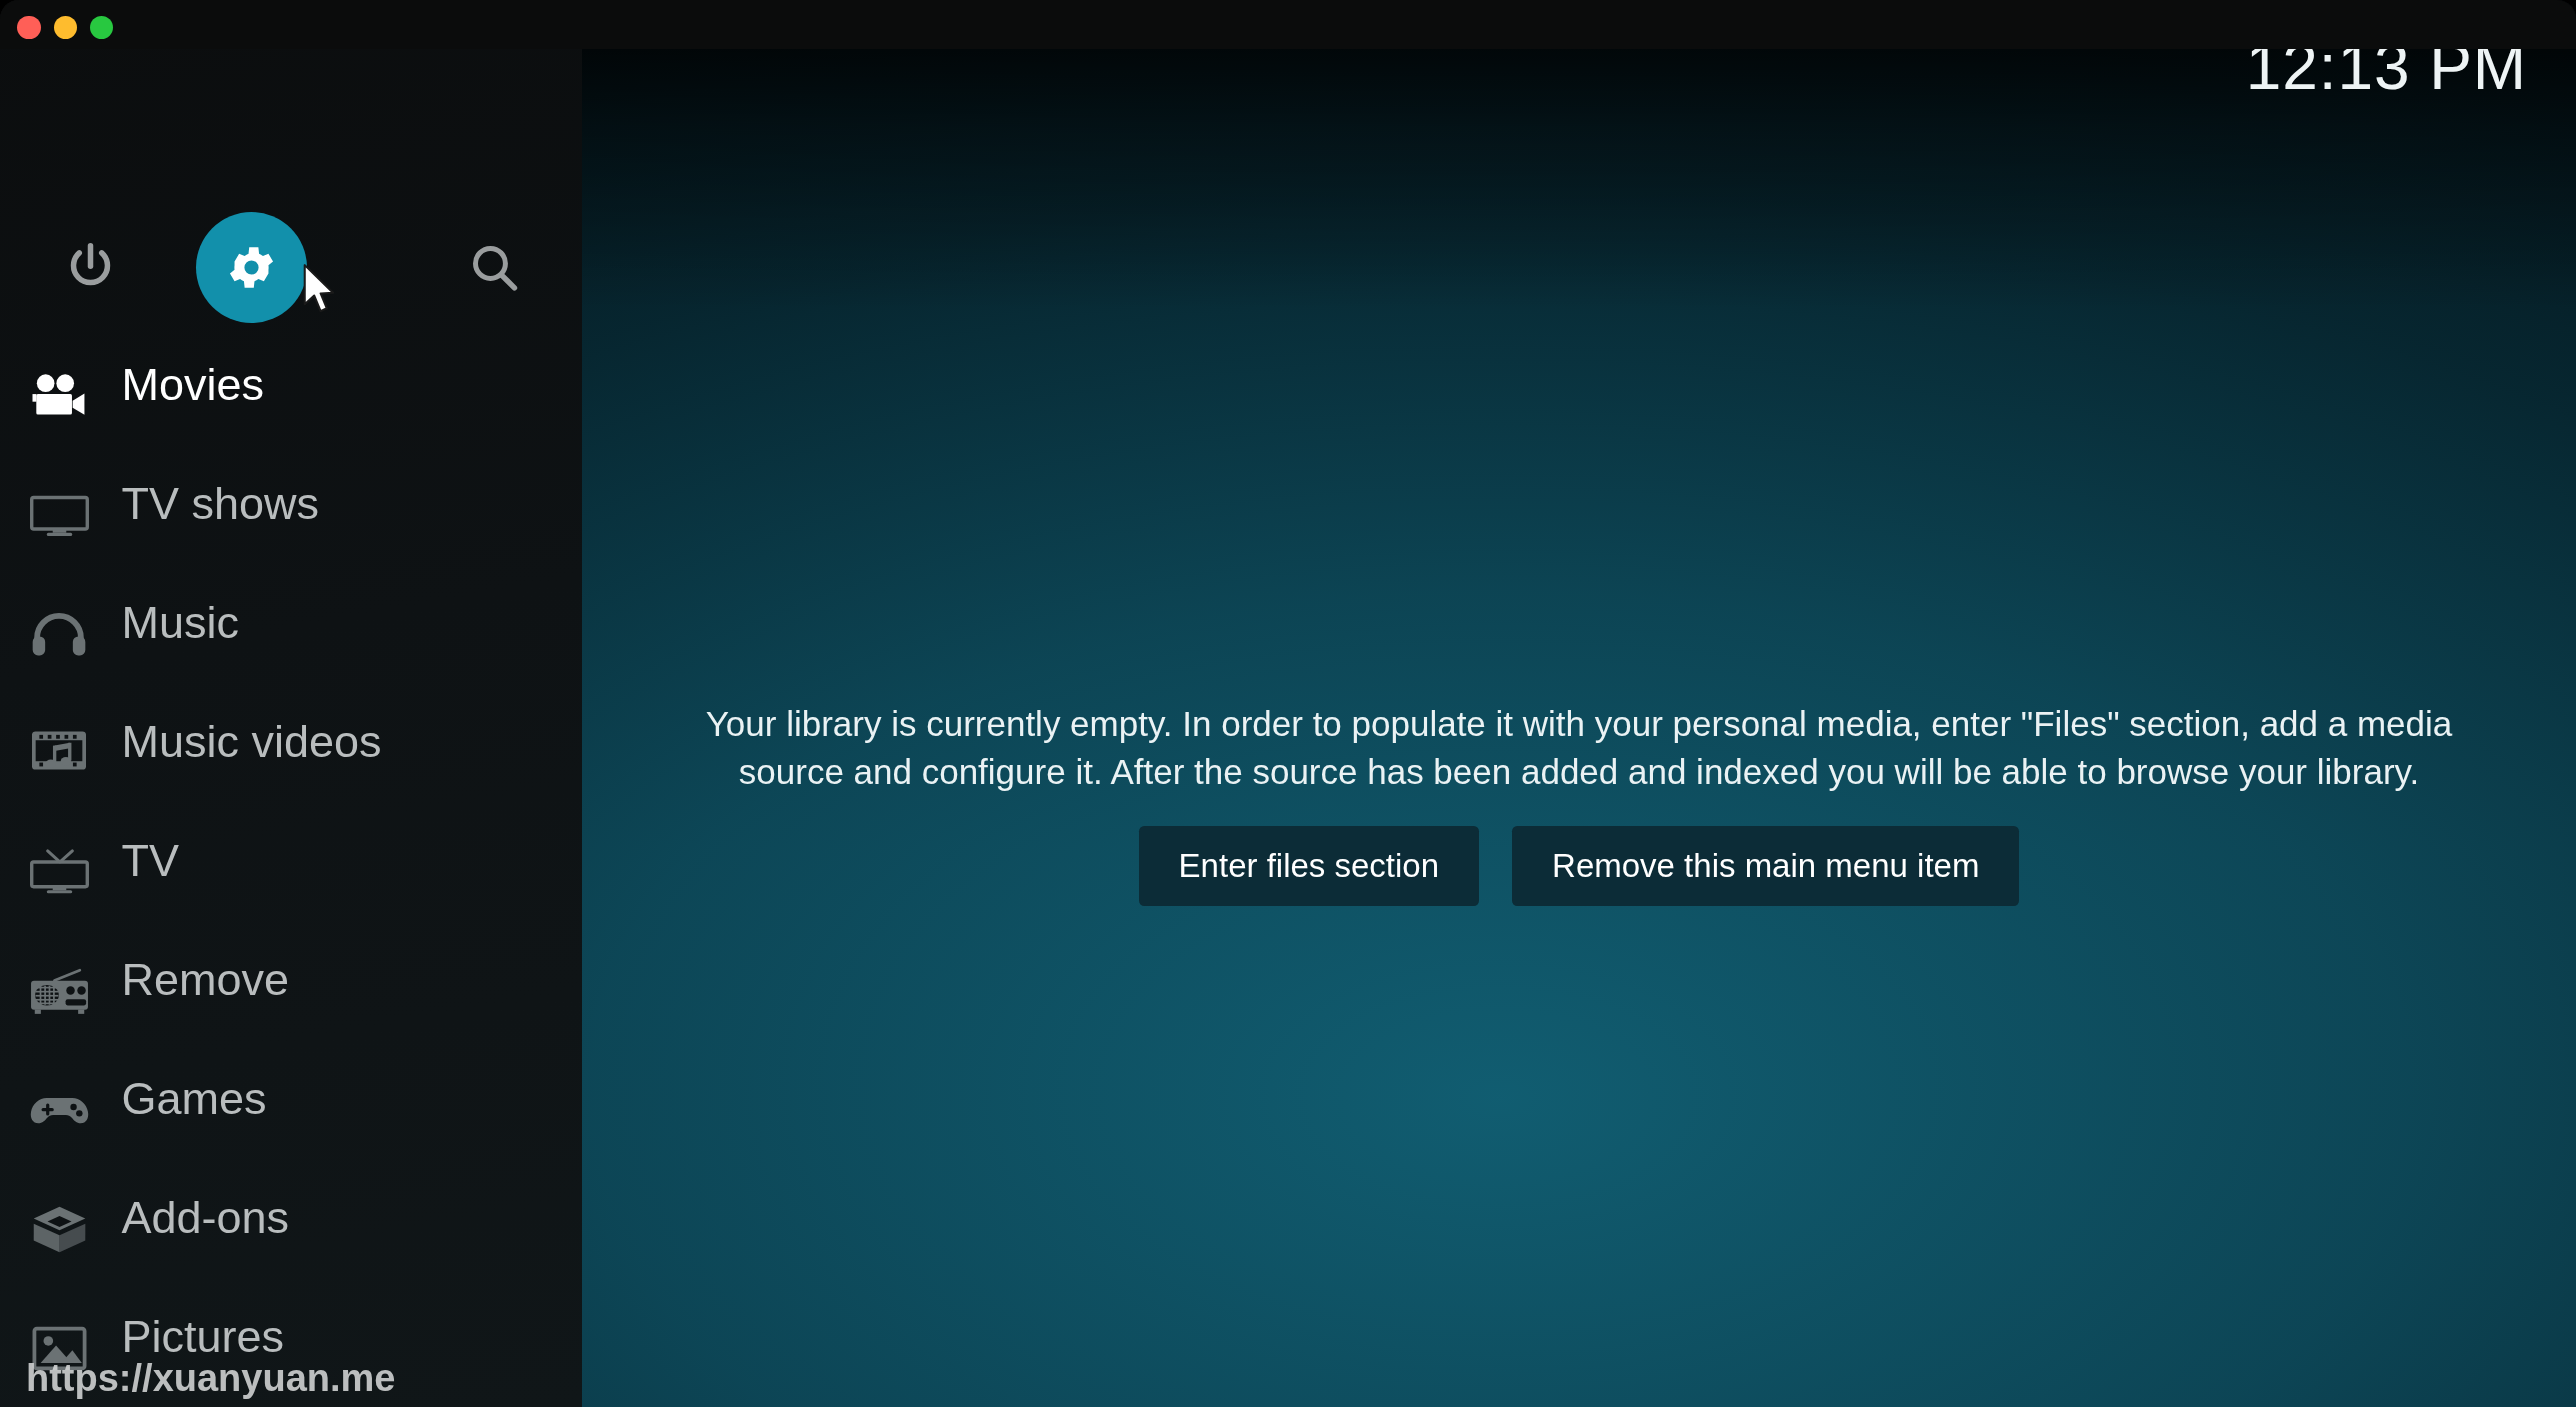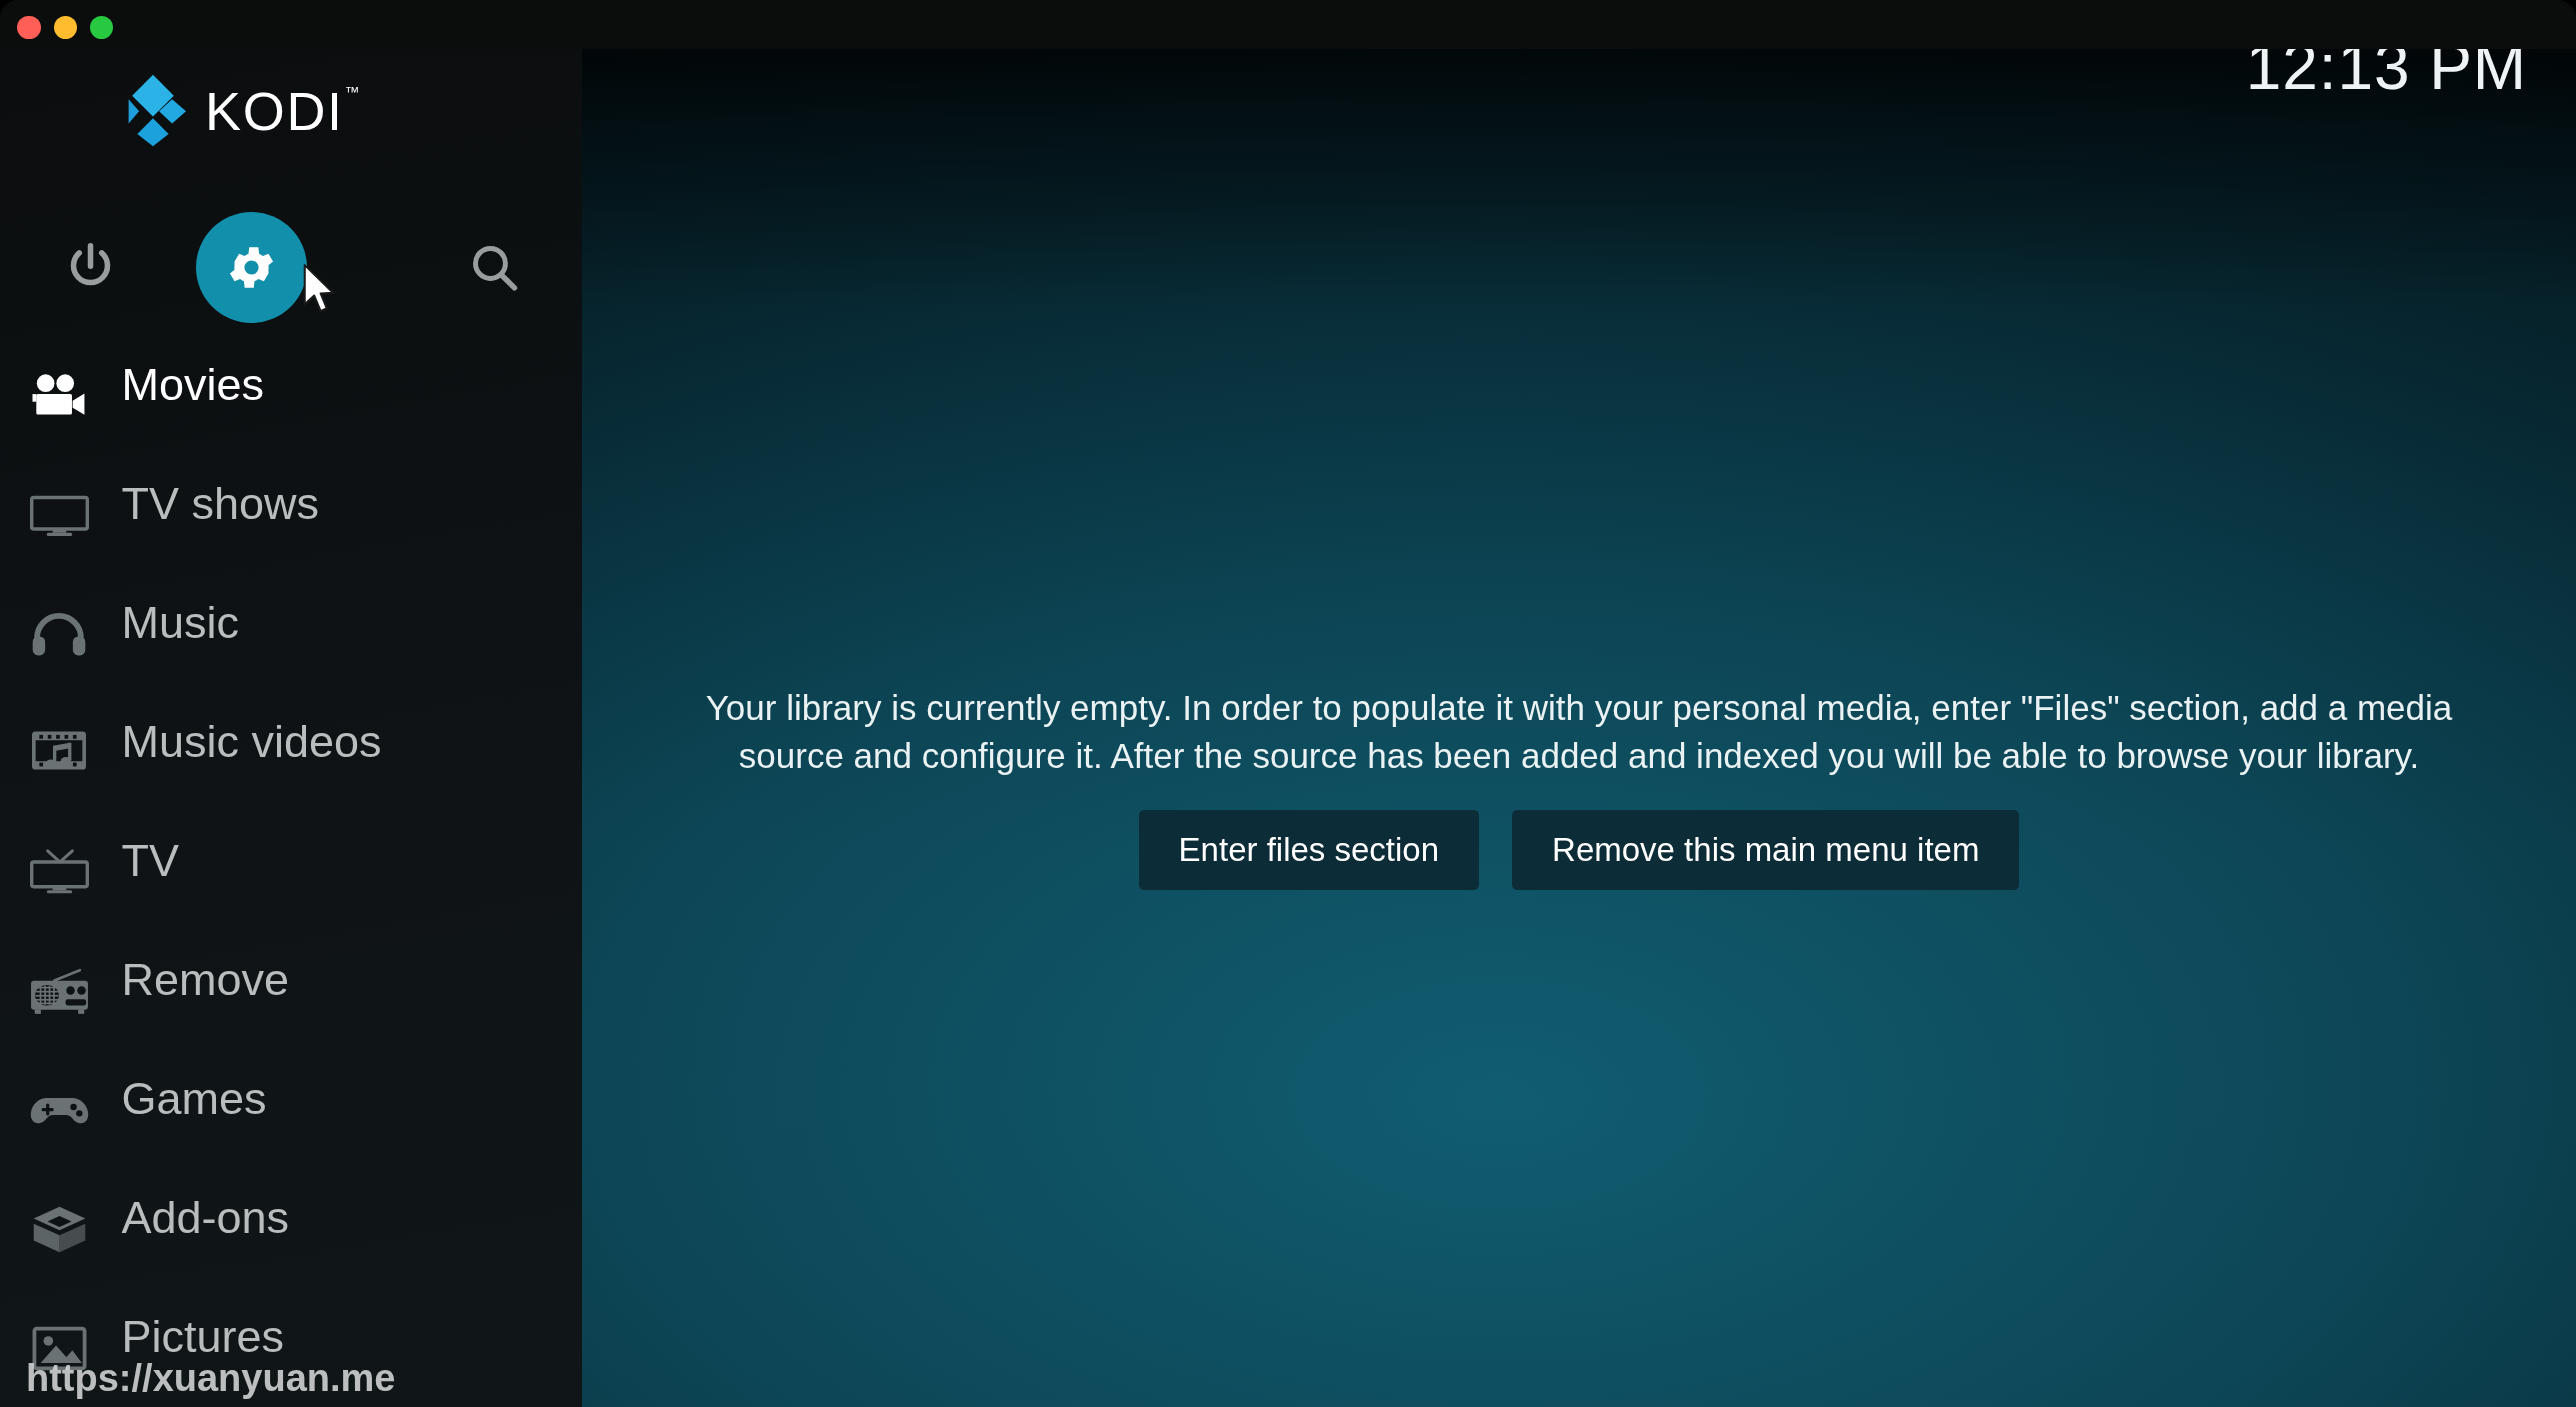--- a/index.html
+++ b/index.html
@@ -168,21 +168,21 @@
     right: 49px;
     font-size: 64px;
     color: #eef4f5;
     font-weight: 400;
     letter-spacing: 0.9px;
     line-height: 1;
     z-index: 5;
   }
   #empty-block {
     position: absolute;
-    top: 684px;
+    top: 700px;
     left: 0;
     width: 1994px;
     z-index: 5;
   }
   #empty-msg {
     margin: 0 auto;
     width: 1829px;
     text-align: center;
     font-size: 35px;
     line-height: 1.36;
@@ -253,32 +253,20 @@
       <p id="empty-msg">Your library is currently empty. In order to populate it with your personal media, enter "Files" section, add a media source and configure it. After the source has been added and indexed you will be able to browse your library.</p>
       <div id="empty-buttons">
         <button class="empty-btn">Enter files section</button>
         <button class="empty-btn">Remove this main menu item</button>
       </div>
     </div>
   </div>
 
   <div id="sidebar">
 
-    <div id="logo">
-      <svg id="logo-mark" viewBox="0 0 84 86">
-        <polygon points="46,2 70,26 46,50 22,26" fill="#2bb3e8"></polygon>
-        <polygon points="46,52 64,70 46,84 28,70" fill="#1da1dd"></polygon>
-        <polygon points="68,30 84,44 68,58 53,44" fill="#23a9e2"></polygon>
-        <polygon points="18,30 30,44 18,58" fill="#1e9fdc"></polygon>
-      </svg>
-      <div id="logo-word">
-        <span>KODI</span>
-        <span id="logo-tm">™</span>
-      </div>
-    </div>
 
     <div id="actions">
 
       <div class="act" id="act-power">
         <svg width="55" height="55" viewBox="0 0 24 24">
           <path d="M12 2.5v9" stroke="#9a9d9e" stroke-width="2.4" stroke-linecap="round" fill="none"></path>
           <path d="M7.1 5.6a7.4 7.4 0 1 0 9.8 0" stroke="#9a9d9e" stroke-width="2.4" stroke-linecap="round" fill="none"></path>
         </svg>
       </div>
 

